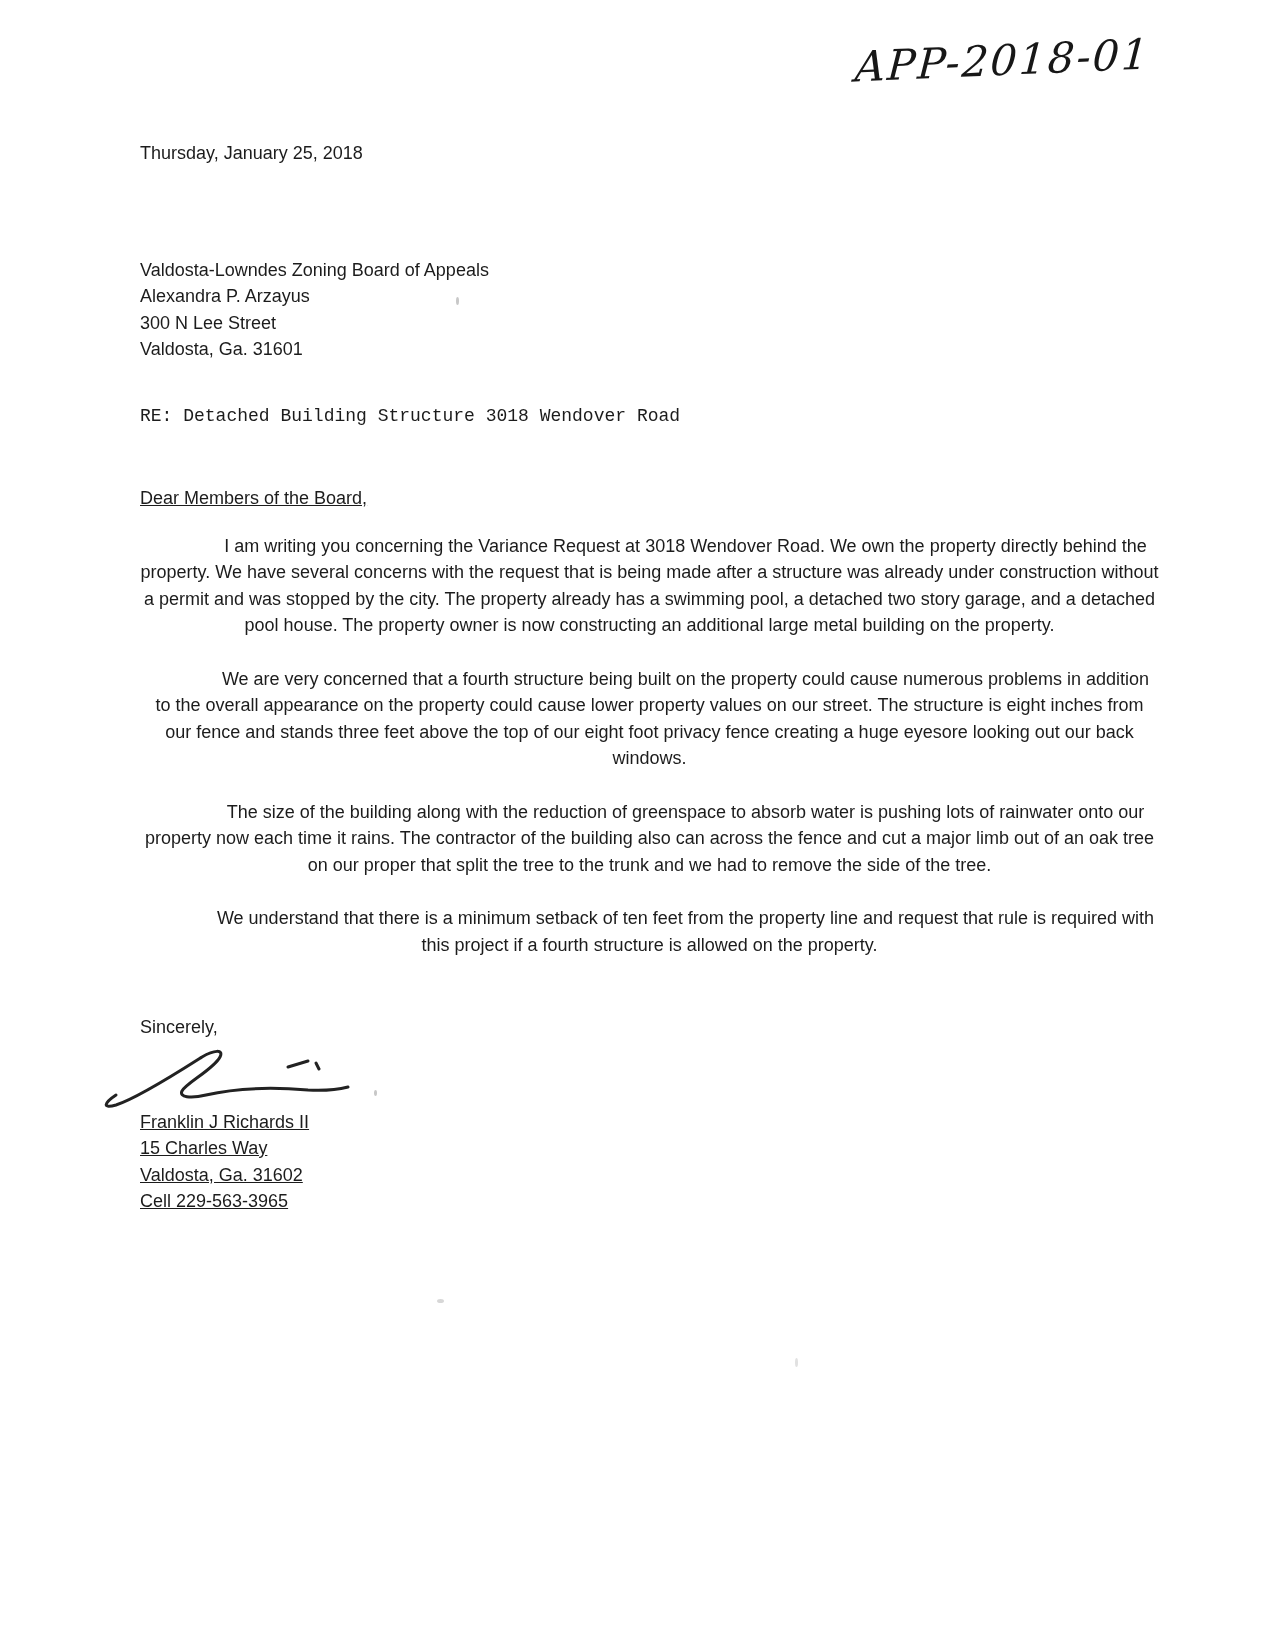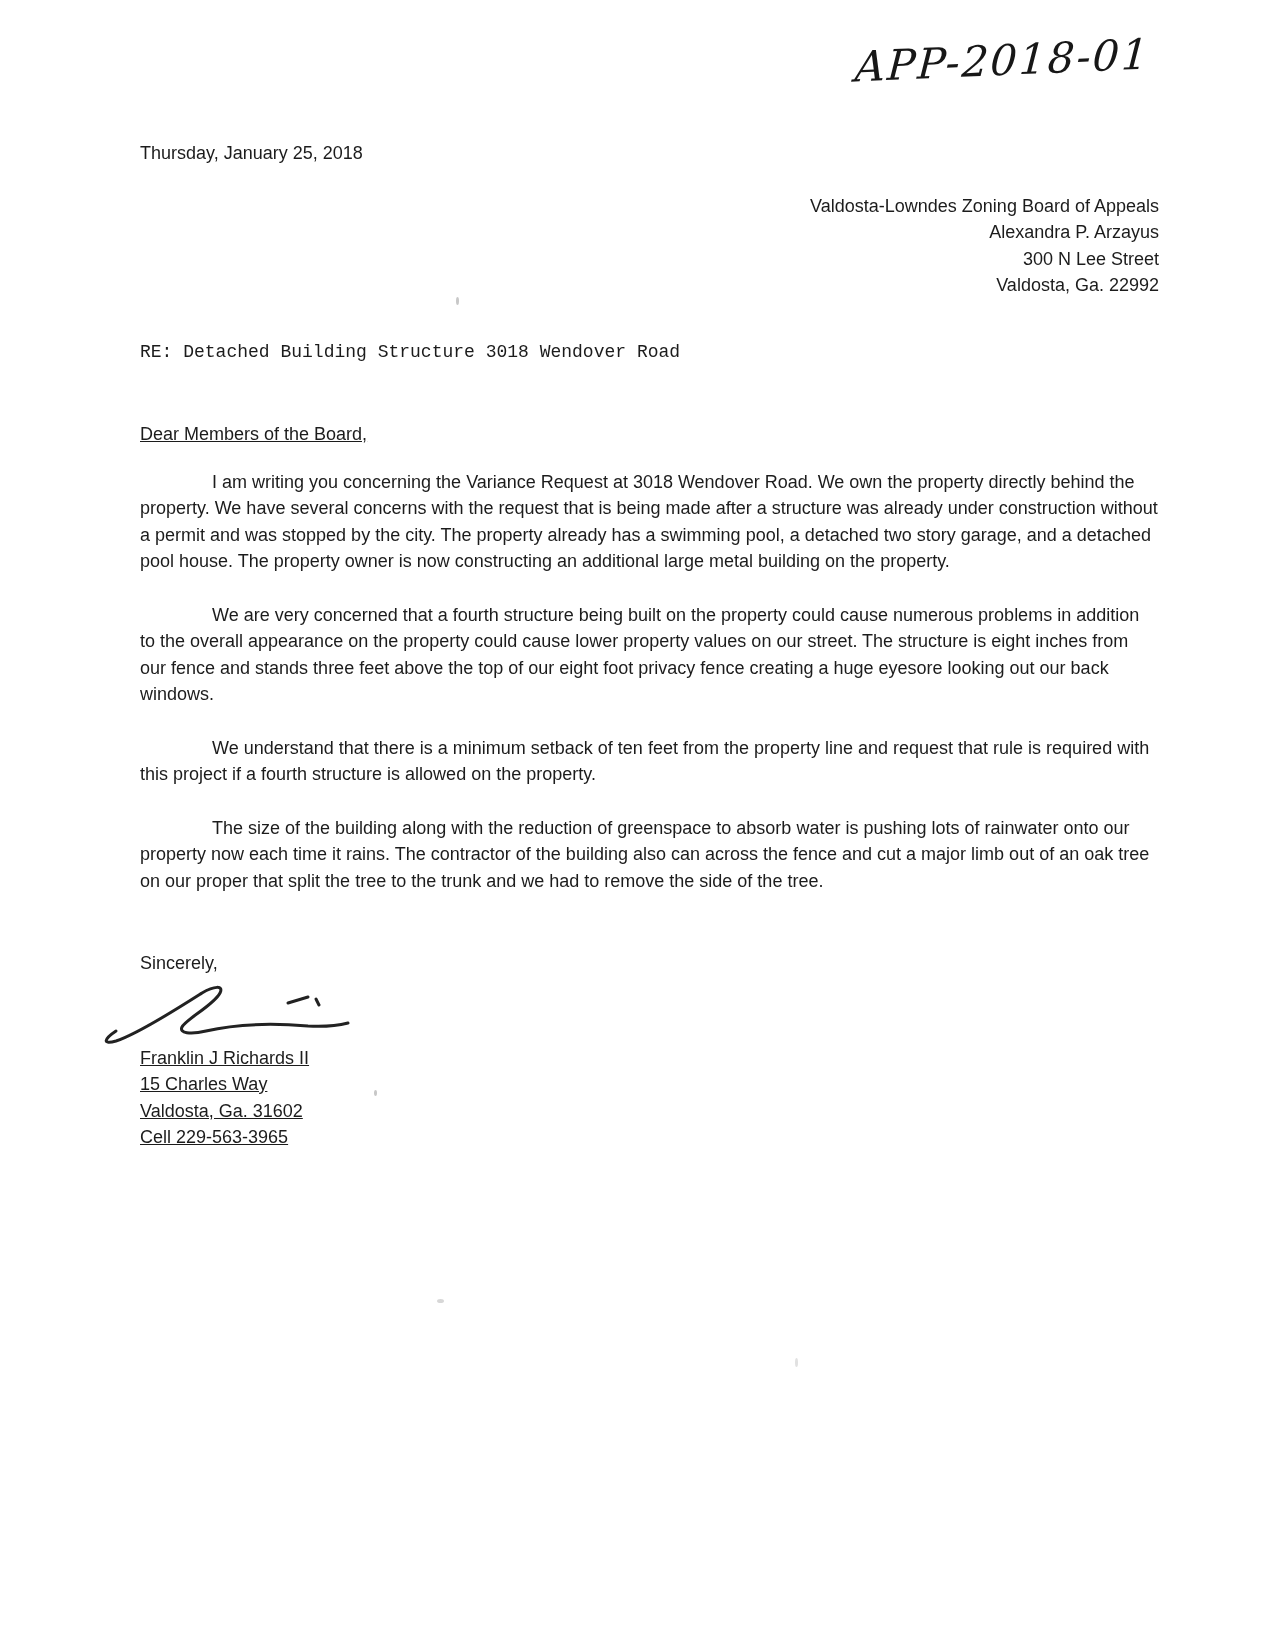--- a/index.html
+++ b/index.html
@@ -28,28 +28,28 @@
     color: #171717;
     transform: rotate(-2.5deg) skewX(-6deg);
     white-space: nowrap;
   }
   .content {
     padding: 140px 116px 0 140px;
     font-size: 18px;
     line-height: 26.5px;
   }
   .date-line { margin: 0; }
-  .recipient-block { margin-top: 26px; text-align: right; }
+  .recipient-block { margin-top: 90px; }
   .recipient-block div { margin: 0; }
   .subject-line { margin-top: 40px; font-family: Liberation Mono, monospace; }
   .salutation { margin-top: 56px; text-decoration: underline; }
   .body-paragraph {
     margin: 27px 0 0 0;
     text-indent: 72px;
-    text-align: left;
+    text-align: center;
   }
   .body-paragraph.first { margin-top: 21px; }
   .closing { margin-top: 56px; }
   .signature-wrap {
     margin: 4px 0 0 -38px;
     height: 64px;
   }
   .signature-wrap svg { display: block; }
   .sender-block { margin-top: 0px; text-decoration: underline; }
   .sender-block div { margin: 0; }
@@ -72,34 +72,34 @@
   <div class="handwritten-note">APP-2018-01</div>
 
   <div class="content">
 
     <div class="date-line">Thursday, January 25, 2018</div>
 
     <div class="recipient-block">
       <div>Valdosta-Lowndes Zoning Board of Appeals</div>
       <div>Alexandra P. Arzayus</div>
       <div>300 N Lee Street</div>
-      <div>Valdosta, Ga. 22992</div>
+      <div>Valdosta, Ga. 31601</div>
     </div>
 
     <div class="subject-line">RE: Detached Building Structure 3018 Wendover Road</div>
 
     <div class="salutation">Dear Members of the Board,</div>
 
     <p class="body-paragraph first">I am writing you concerning the Variance Request at 3018 Wendover Road. We own the property directly behind the property. We have several concerns with the request that is being made after a structure was already under construction without a permit and was stopped by the city. The property already has a swimming pool, a detached two story garage, and a detached pool house. The property owner is now constructing an additional large metal building on the property.</p>
 
     <p class="body-paragraph">We are very concerned that a fourth structure being built on the property could cause numerous problems in addition to the overall appearance on the property could cause lower property values on our street. The structure is eight inches from our fence and stands three feet above the top of our eight foot privacy fence creating a huge eyesore looking out our back windows.</p>
 
+    <p class="body-paragraph">The size of the building along with the reduction of greenspace to absorb water is pushing lots of rainwater onto our property now each time it rains. The contractor of the building also can across the fence and cut a major limb out of an oak tree on our proper that split the tree to the trunk and we had to remove the side of the tree.</p>
+
     <p class="body-paragraph">We understand that there is a minimum setback of ten feet from the property line and request that rule is required with this project if a fourth structure is allowed on the property.</p>
-
-    <p class="body-paragraph">The size of the building along with the reduction of greenspace to absorb water is pushing lots of rainwater onto our property now each time it rains. The contractor of the building also can across the fence and cut a major limb out of an oak tree on our proper that split the tree to the trunk and we had to remove the side of the tree.</p>
 
     <div class="closing">Sincerely,</div>
 
     <div class="signature-wrap">
       <svg width="290" height="64" viewBox="0 0 290 64" fill="none" stroke="#222222" stroke-width="3" stroke-linecap="round">
         <path d="M 14 50 C 2 58, 0 64, 14 60 C 36 53, 78 26, 100 12 C 112 5, 122 4, 118 12 C 112 24, 84 38, 80 46 C 77 52, 88 54, 104 50 C 134 43, 170 42, 206 45 C 224 46, 238 44, 246 42"></path>
         <path d="M 186 22 L 206 16"></path>
         <path d="M 214 18 L 217 24"></path>
       </svg>
     </div>

